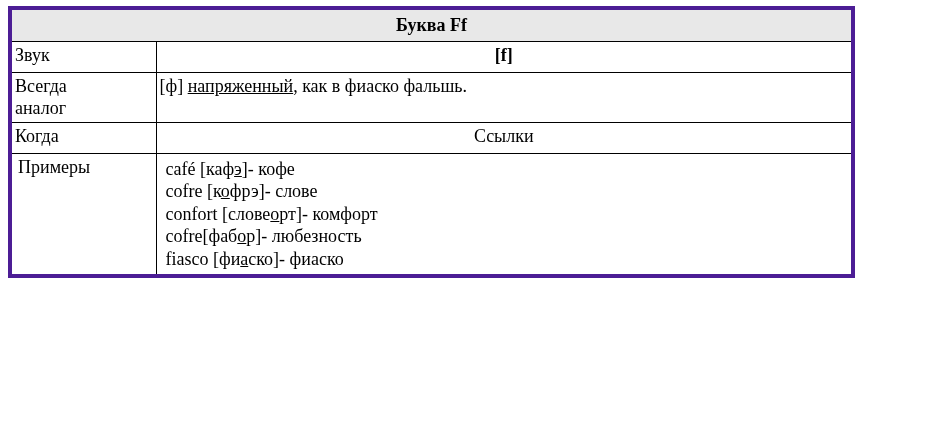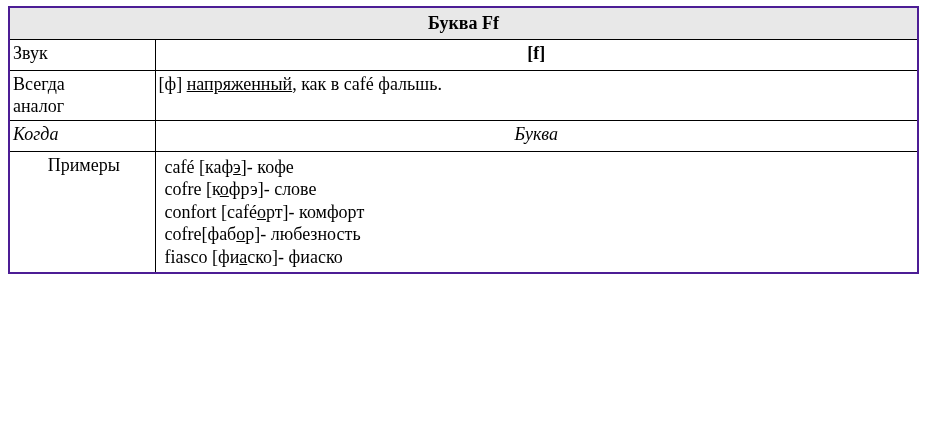--- a/index.html
+++ b/index.html
@@ -16,23 +16,23 @@
   }
   .page {
     position: relative;
     width: 927px;
     height: 431px;
     box-sizing: border-box;
     padding: 6px 8px 0 8px;
   }
   table.letter-table {
     border-collapse: collapse;
-    width: 911px;
+    width: 847px;
     table-layout: fixed;
-    border: 2px solid #4c1d95;
+    border: 4px solid #4c1d95;
   }
   table.letter-table td {
     border: 1px solid #000000;
     padding: 2px 3px;
     font-size: 18px;
     line-height: 1.25;
     vertical-align: top;
   }
   .title-cell {
     background: #e8e8e8;
@@ -61,31 +61,29 @@
     padding-top: 4px !important;
     padding-bottom: 4px !important;
   }
   .ex-line {
     white-space: nowrap;
     padding-left: 6px;
   }
   .label-mid {
     vertical-align: middle;
     padding-left: 6px !important;
-    text-align: center;
   }
   .row-links td {
     height: 24px;
   }
   .row-notes td {
     height: 108px;
   }
   .row-when td {
     height: 26px;
-    font-style: italic;
   }
   .row-sound td {
     height: 26px;
   }
 </style>
 </head>
 <body>
 
 <div class="page">
   <table class="letter-table">
@@ -102,40 +100,40 @@
         <td class="label-cell">Звук</td>
         <td class="center-bold">[f]</td>
       </tr>
 
       <tr>
         <td class="label-cell">
           <div>Всегда</div>
           <div>аналог</div>
         </td>
         <td>
-          <span>[ф] </span><span class="underline">напряженный</span><span>,  как в café </span><span class="italic">фальшь</span><span>.</span>
+          <span>[ф] </span><span class="underline">напряженный</span><span>,  как в фиаско </span><span class="italic">фальшь</span><span>.</span>
         </td>
       </tr>
 
       <tr class="row-when">
         <td class="label-cell">Когда</td>
-        <td class="center-plain">Буква</td>
+        <td class="center-plain">Ссылки</td>
       </tr>
 
       <tr>
         <td class="label-cell label-mid">Примеры</td>
         <td class="examples-cell">
           <div class="ex-line">
             <span>café </span><span>[каф</span><span class="underline">э</span><span>]</span><span>- </span><span class="italic">кофе</span>
           </div>
           <div class="ex-line">
             <span>cofre </span><span>[к</span><span class="underline">о</span><span>фрэ]</span><span>- </span><span class="italic">слове</span>
           </div>
           <div class="ex-line">
-            <span>confort </span><span>[café</span><span class="underline">о</span><span>рт]</span><span>- </span><span class="italic">комфорт</span>
+            <span>confort </span><span>[слове</span><span class="underline">о</span><span>рт]</span><span>- </span><span class="italic">комфорт</span>
           </div>
           <div class="ex-line">
             <span>cofre</span><span>[фаб</span><span class="underline">о</span><span>р]</span><span>- </span><span class="italic">любезность</span>
           </div>
           <div class="ex-line">
             <span>fiasco </span><span>[фи</span><span class="underline">а</span><span>ско]</span><span>- </span><span class="italic">фиаско</span>
           </div>
         </td>
       </tr>
 

